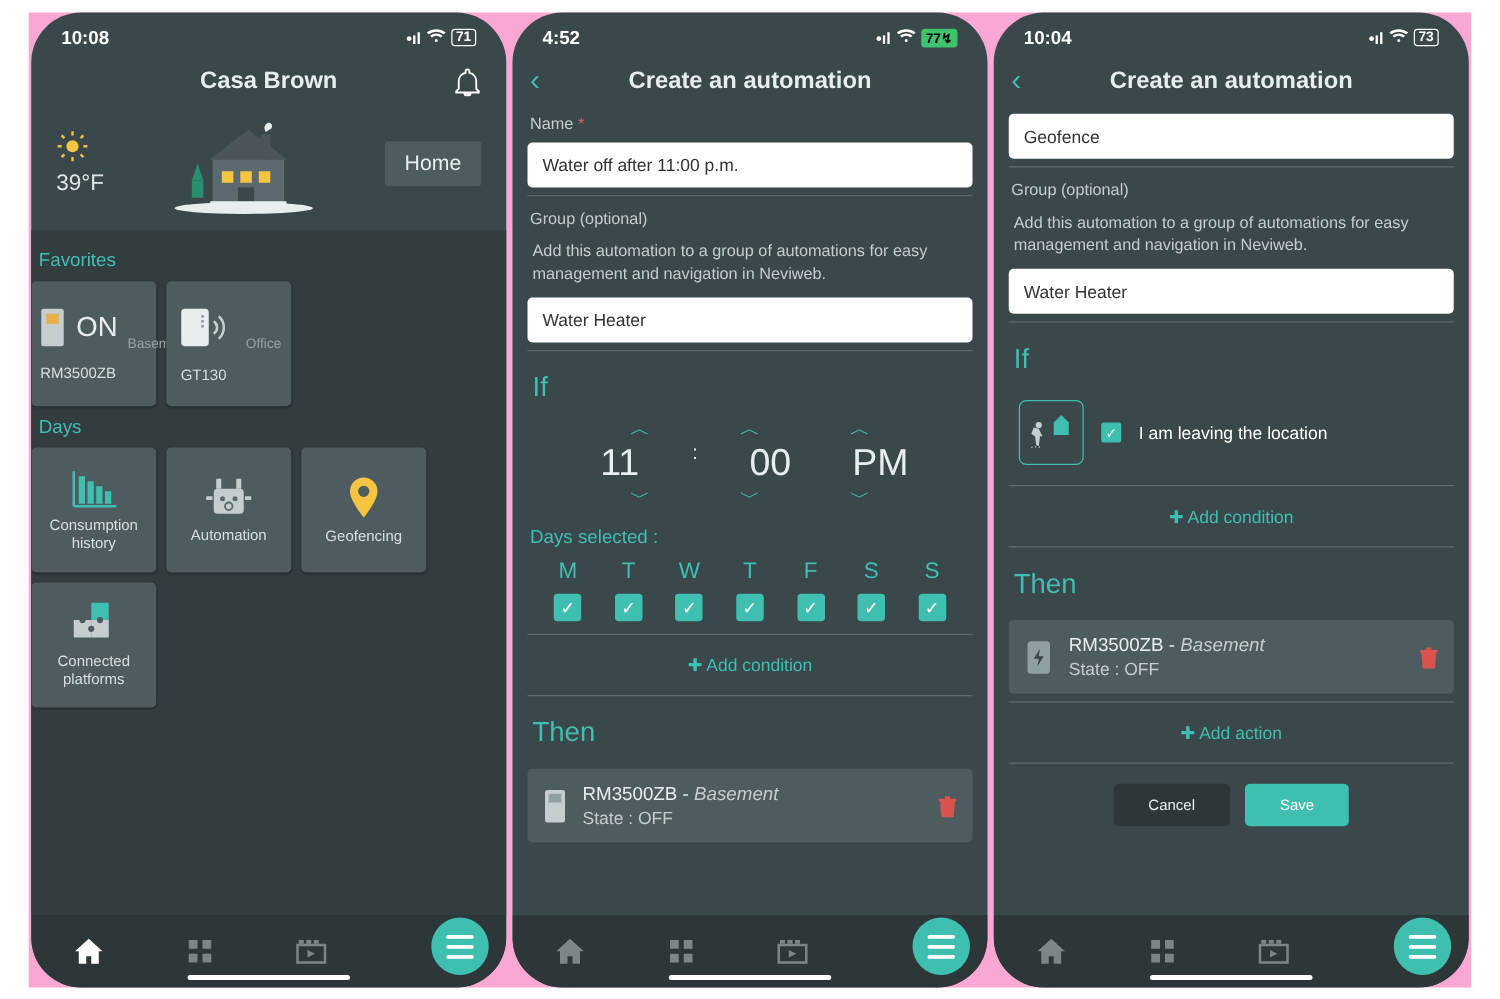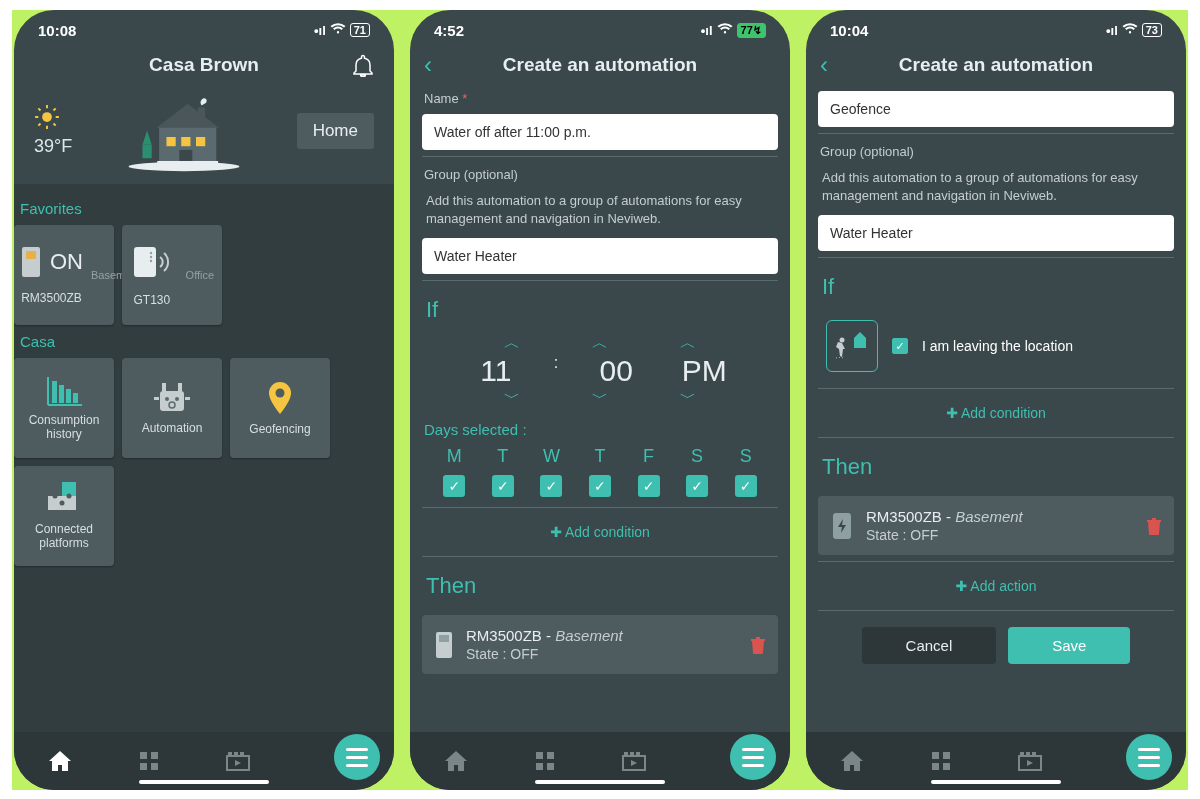--- a/index.html
+++ b/index.html
@@ -1,17 +1,17 @@
 <!DOCTYPE html>
 <html><head>
 <meta charset="utf-8">
 <style>
 *{box-sizing:border-box;margin:0;padding:0;font-family:-apple-system,Helvetica,Arial,sans-serif}
 body{background:#fff;display:flex;justify-content:center;align-items:flex-start;padding:10px}
-.wrap{display:flex;gap:12px;background:#bef264}
+.wrap{display:flex;gap:1px;background:#f9a8d4}
 .phone{width:380px;height:780px;background:#3a474b;border-radius:40px;overflow:hidden;position:relative;margin:0 2px;color:#fff;display:flex;flex-direction:column}
 .status{display:flex;justify-content:space-between;align-items:center;padding:12px 24px 4px;font-size:15px;font-weight:600}
 .status .right{display:flex;gap:4px;align-items:flex-start;font-size:13px}
 .bat{border:1.5px solid #fff;border-radius:3px;padding:0 3px;font-size:11px;font-weight:700}
 .bat.green{background:#3ec46d;border-color:#3ec46d;color:#000}
 .titlebar{display:flex;align-items:center;justify-content:center;padding:8px 16px;position:relative;height:44px}
 .titlebar h1{font-size:19px;font-weight:700;color:#e8eef0}
 .back{position:absolute;left:14px;color:#3fbfb0;font-size:24px;font-weight:300}
 .bell{position:absolute;right:20px}
 .content{flex:1;overflow:hidden;padding:0 12px}
@@ -46,21 +46,21 @@
 .action .t1{font-size:15px;color:#e8eef0}
 .action .t1 i{font-style:italic;color:#c5cdcf}
 .action .t2{font-size:14px;color:#c5cdcf;margin-top:2px}
 .del{color:#d9534f;font-size:18px}
 .georow{display:flex;align-items:center;gap:14px;padding:10px 8px}
 .geobox{width:52px;height:52px;border:1px solid transparent;border-radius:6px;display:flex;align-items:center;justify-content:center}
 .geobox.sel{border-color:#3fbfb0}
 .cb{width:16px;height:16px;border:1.5px solid #8fa0a2;border-radius:2px;flex-shrink:0}
 .cb.on{background:#3fbfb0;border-color:#3fbfb0;display:flex;align-items:center;justify-content:center;color:#fff;font-size:11px}
 .btnrow{display:flex;justify-content:center;gap:12px;padding:10px}
-.btn{padding:10px 44px;border-radius:4px;border:none;font-size:15px}
+.btn{padding:10px 28px;border-radius:4px;border:none;font-size:12px}
 .btn.cancel{background:#2d3638;color:#e8eef0}
 .btn.save{background:#3fbfb0;color:#fff}
 .tabbar{background:#2d3638;height:58px;display:flex;align-items:center;justify-content:space-around;position:relative;margin-top:auto}
 .tabicon{color:#7a8688;font-size:22px}
 .tabicon.active{color:#fff}
 .fab{position:absolute;right:14px;bottom:10px;width:46px;height:46px;background:#3fbfb0;border-radius:50%;display:flex;align-items:center;justify-content:center}
 .fab .ln{width:22px;height:2.5px;background:#fff;border-radius:2px;position:absolute}
 .homeind{width:130px;height:4px;background:#fff;border-radius:3px;position:absolute;bottom:6px;left:50%;transform:translateX(-50%)}
 svg{display:block}
 </style>
@@ -142,21 +142,21 @@
               <rect x="4" y="4" width="22" height="30" rx="3" fill="#e8eef0"></rect>
               <circle cx="21" cy="10" r="1.2" fill="#8fa0a2"></circle>
               <circle cx="21" cy="14" r="1.2" fill="#8fa0a2"></circle>
               <circle cx="21" cy="18" r="1.2" fill="#8fa0a2"></circle>
               <path d="M30 14 a6 6 0 010 10 M34 10 a12 12 0 010 18" stroke="#c5cdcf" fill="none" stroke-width="2"></path>
             </svg>
         <div class="lbl">GT130</div>
         <div class="sub">Office</div>
       </div>
     </div>
-    <div class="section-lbl">Casa</div>
+    <div class="section-lbl">Days</div>
     <div class="cards">
       <div class="card sm">
         <svg width="40" height="34" viewBox="0 0 40 34">
               <line x1="4" y1="2" x2="4" y2="30" stroke="#3fbfb0" stroke-width="2"></line>
               <line x1="4" y1="30" x2="38" y2="30" stroke="#3fbfb0" stroke-width="2"></line>
               <rect x="8" y="6" width="5" height="22" fill="#3fbfb0"></rect>
               <rect x="15" y="10" width="5" height="18" fill="#3fbfb0"></rect>
               <rect x="22" y="14" width="5" height="14" fill="#3fbfb0"></rect>
               <rect x="29" y="18" width="5" height="10" fill="#3fbfb0"></rect>
             </svg>

